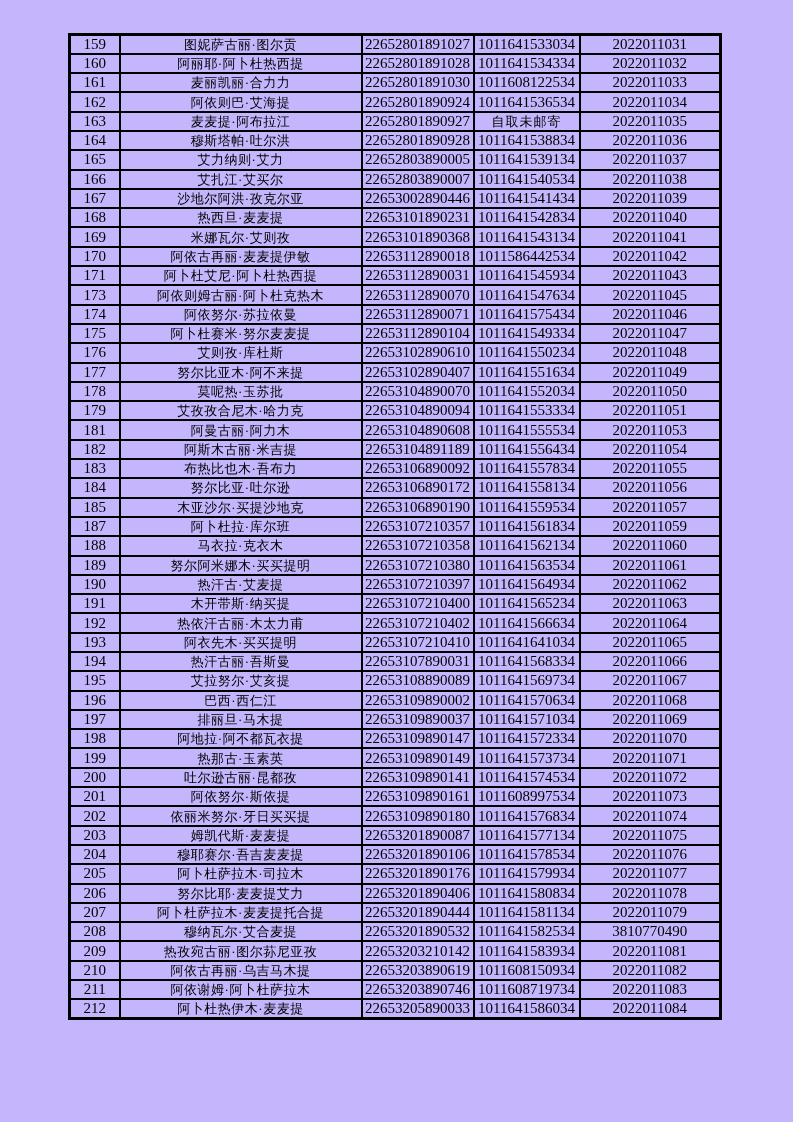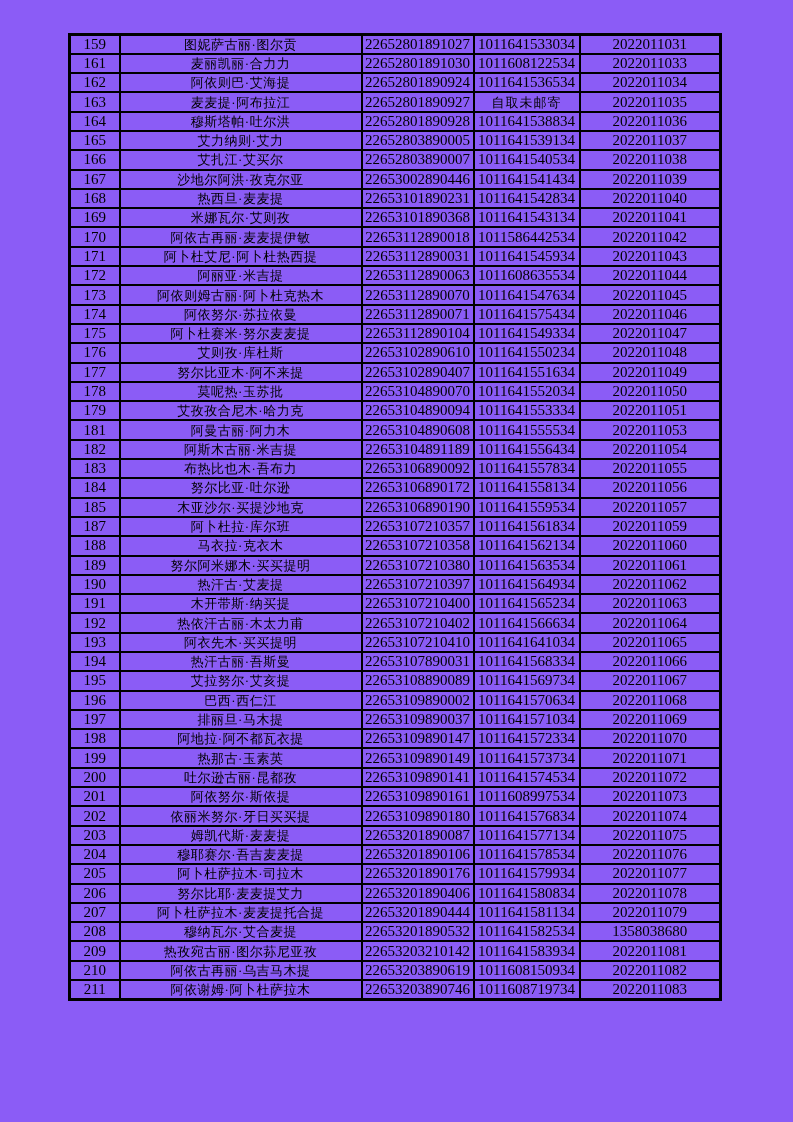--- a/index.html
+++ b/index.html
@@ -4,21 +4,21 @@
 <style>
   html, body {
     margin: 0;
     padding: 0;
     background: #ffffff;
   }
   .page {
     position: relative;
     width: 793px;
     height: 1122px;
-    background: #8b5cf6;
+    background: #c4b5fd;
     overflow: hidden;
     font-family: "Liberation Serif", "DejaVu Serif", serif;
     color: #000000;
   }
   table.records {
     position: absolute;
     left: 68px;
     top: 33px;
     width: 651px;
     border-collapse: collapse;
@@ -74,20 +74,27 @@
     </colgroup>
     <tbody>
         <tr>
           <td class="c-index">159</td>
           <td class="c-name">图妮萨古丽·图尔贡</td>
           <td class="c-id">22652801891027</td>
           <td class="c-mail">1011641533034</td>
           <td class="c-code">2022011031</td>
         </tr>
         <tr>
+          <td class="c-index">160</td>
+          <td class="c-name">阿丽耶·阿卜杜热西提</td>
+          <td class="c-id">22652801891028</td>
+          <td class="c-mail">1011641534334</td>
+          <td class="c-code">2022011032</td>
+        </tr>
+        <tr>
           <td class="c-index">161</td>
           <td class="c-name">麦丽凯丽·合力力</td>
           <td class="c-id">22652801891030</td>
           <td class="c-mail">1011608122534</td>
           <td class="c-code">2022011033</td>
         </tr>
         <tr>
           <td class="c-index">162</td>
           <td class="c-name">阿依则巴·艾海提</td>
           <td class="c-id">22652801890924</td>
@@ -151,27 +158,20 @@
           <td class="c-code">2022011042</td>
         </tr>
         <tr>
           <td class="c-index">171</td>
           <td class="c-name">阿卜杜艾尼·阿卜杜热西提</td>
           <td class="c-id">22653112890031</td>
           <td class="c-mail">1011641545934</td>
           <td class="c-code">2022011043</td>
         </tr>
         <tr>
-          <td class="c-index">172</td>
-          <td class="c-name">阿丽亚·米吉提</td>
-          <td class="c-id">22653112890063</td>
-          <td class="c-mail">1011608635534</td>
-          <td class="c-code">2022011044</td>
-        </tr>
-        <tr>
           <td class="c-index">173</td>
           <td class="c-name">阿依则姆古丽·阿卜杜克热木</td>
           <td class="c-id">22653112890070</td>
           <td class="c-mail">1011641547634</td>
           <td class="c-code">2022011045</td>
         </tr>
         <tr>
           <td class="c-index">174</td>
           <td class="c-name">阿依努尔·苏拉依曼</td>
           <td class="c-id">22653112890071</td>
@@ -393,21 +393,21 @@
           <td class="c-name">阿卜杜萨拉木·麦麦提托合提</td>
           <td class="c-id">22653201890444</td>
           <td class="c-mail">1011641581134</td>
           <td class="c-code">2022011079</td>
         </tr>
         <tr>
           <td class="c-index">208</td>
           <td class="c-name">穆纳瓦尔·艾合麦提</td>
           <td class="c-id">22653201890532</td>
           <td class="c-mail">1011641582534</td>
-          <td class="c-code">1358038680</td>
+          <td class="c-code">3810770490</td>
         </tr>
         <tr>
           <td class="c-index">209</td>
           <td class="c-name">热孜宛古丽·图尔荪尼亚孜</td>
           <td class="c-id">22653203210142</td>
           <td class="c-mail">1011641583934</td>
           <td class="c-code">2022011081</td>
         </tr>
         <tr>
           <td class="c-index">210</td>
@@ -416,15 +416,22 @@
           <td class="c-mail">1011608150934</td>
           <td class="c-code">2022011082</td>
         </tr>
         <tr>
           <td class="c-index">211</td>
           <td class="c-name">阿依谢姆·阿卜杜萨拉木</td>
           <td class="c-id">22653203890746</td>
           <td class="c-mail">1011608719734</td>
           <td class="c-code">2022011083</td>
         </tr>
+        <tr>
+          <td class="c-index">212</td>
+          <td class="c-name">阿卜杜热伊木·麦麦提</td>
+          <td class="c-id">22653205890033</td>
+          <td class="c-mail">1011641586034</td>
+          <td class="c-code">2022011084</td>
+        </tr>
       </tbody>
   </table>
 </div>
 
 </body></html>

